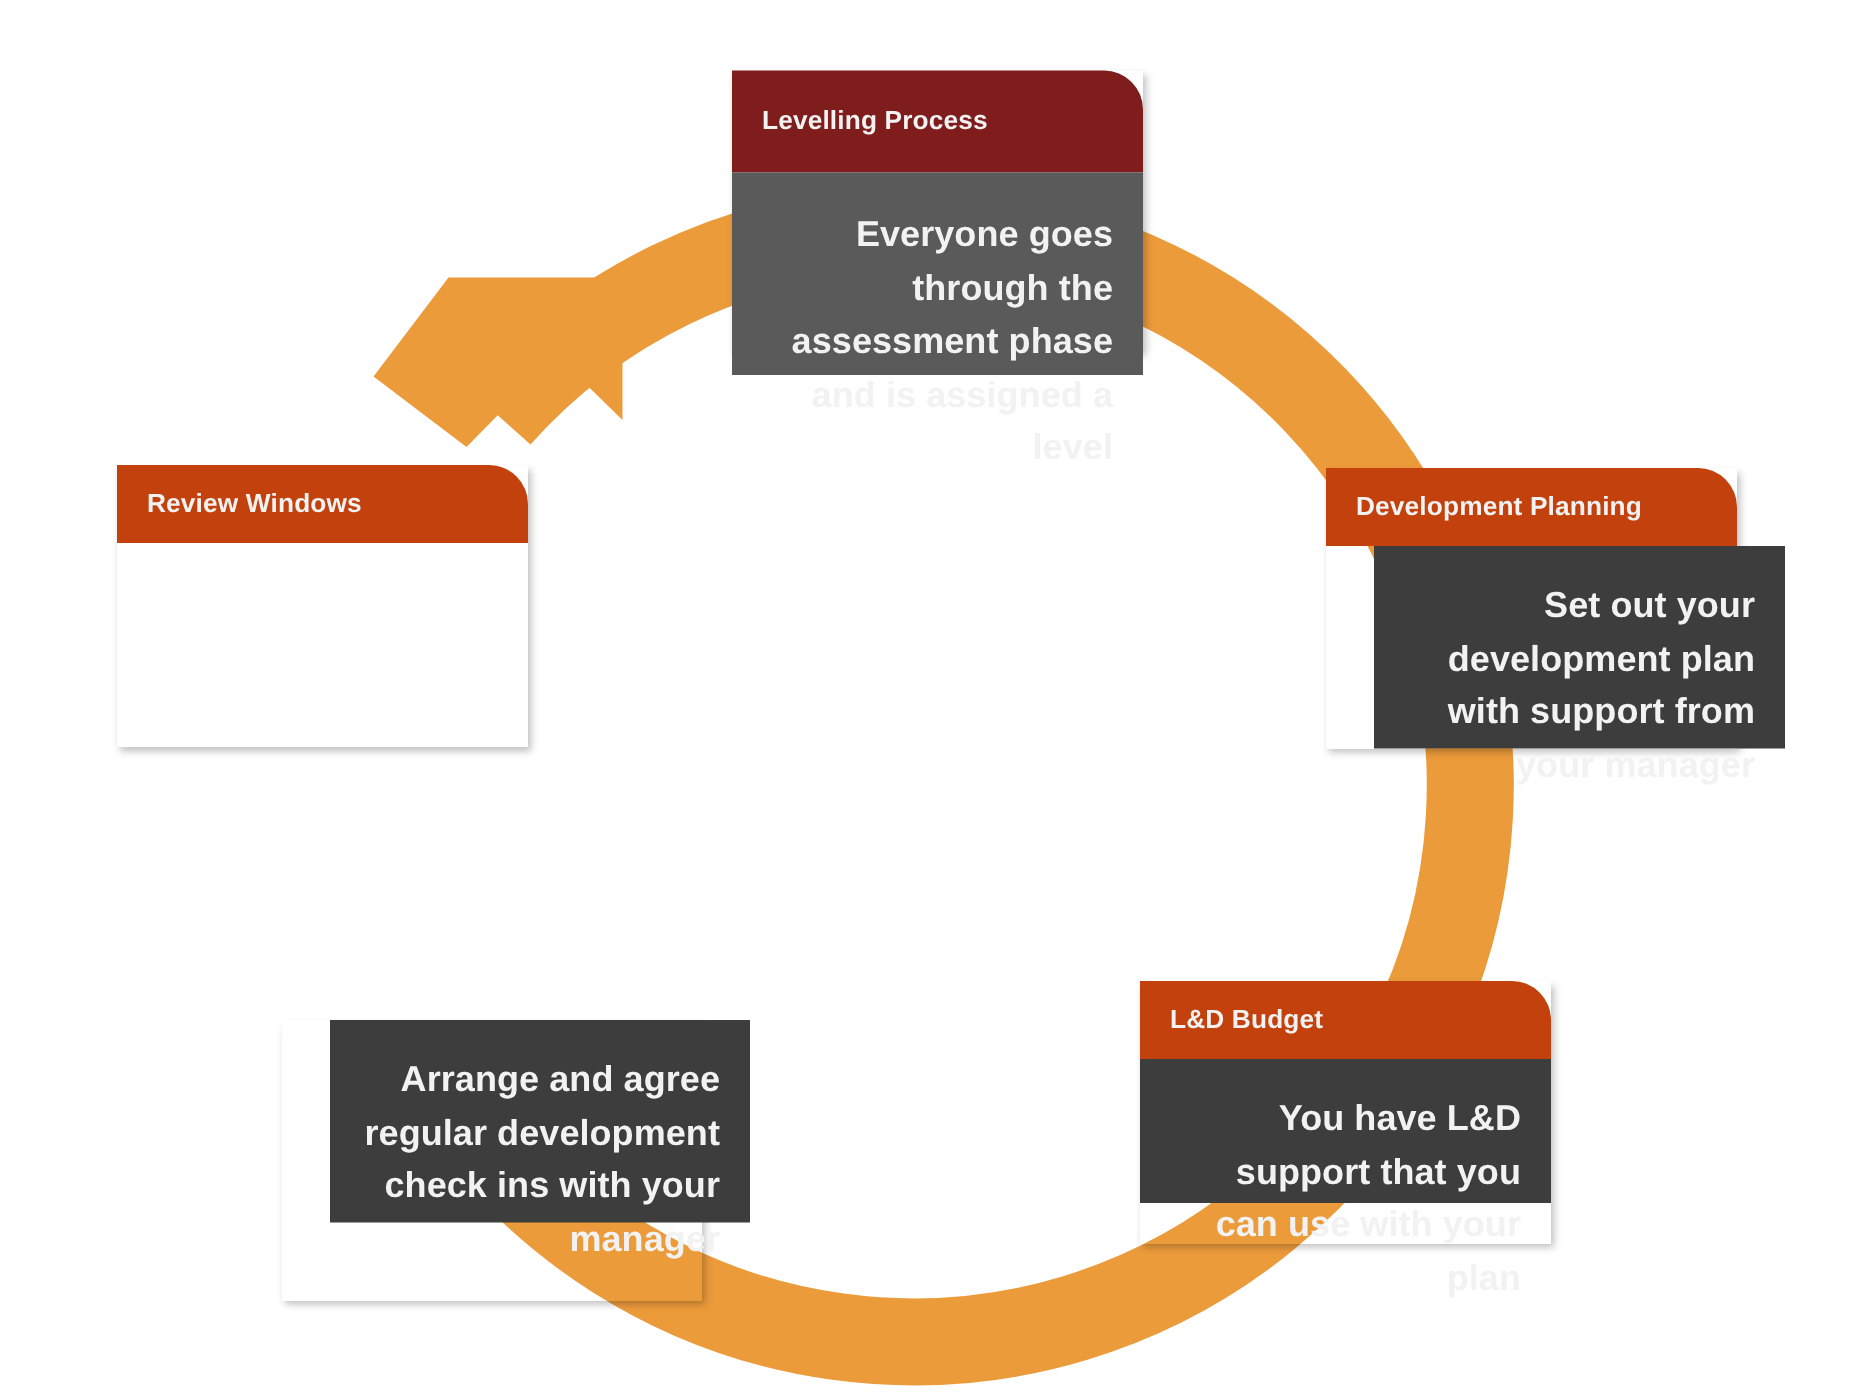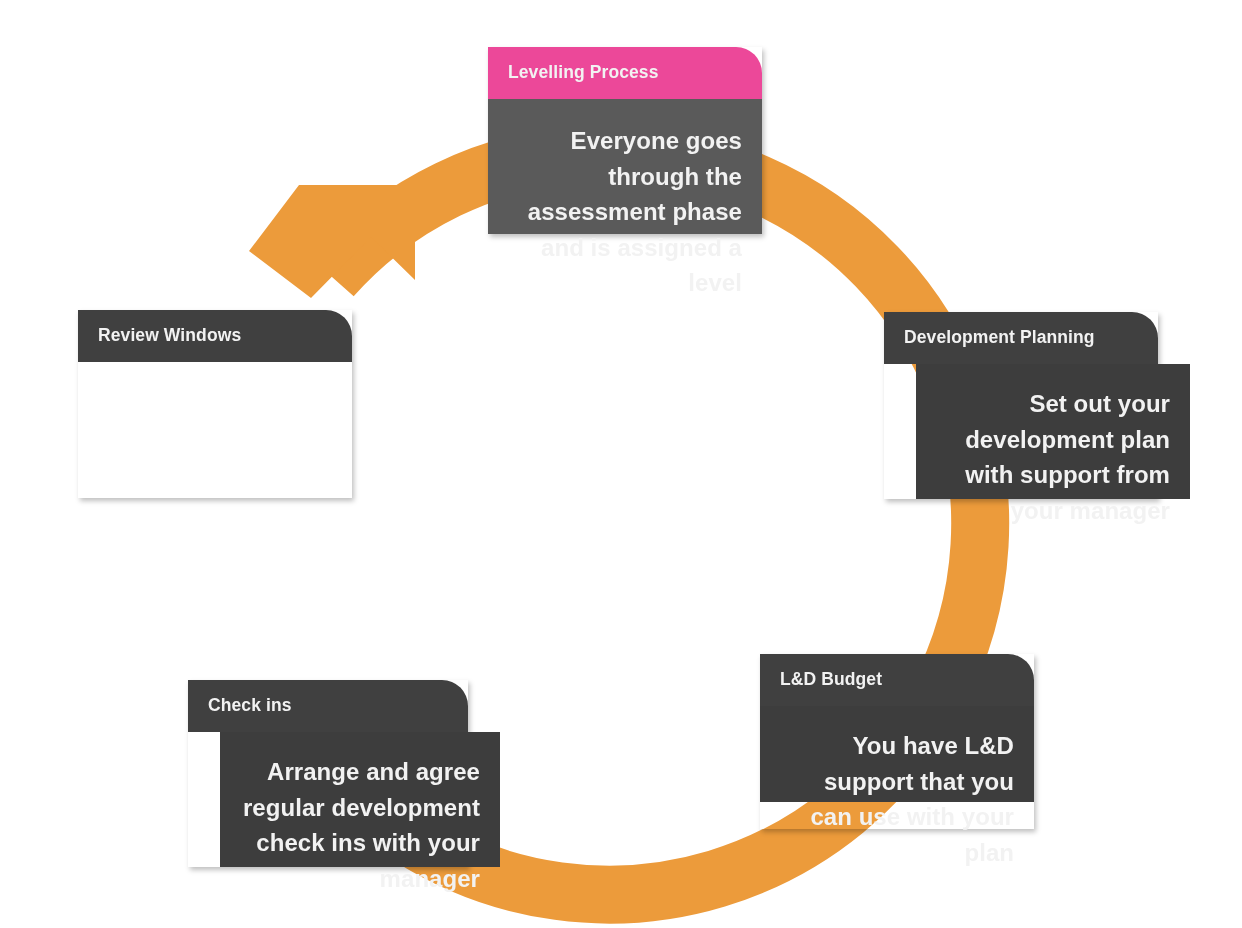--- a/index.html
+++ b/index.html
@@ -38,21 +38,21 @@
   }
 
   .card-header {
     box-sizing: border-box;
     width: 100%;
     height: 52px;
     border-top-right-radius: 26px;
     display: flex;
     align-items: center;
     padding: 0 0 0 20px;
-    background: #404040;
+    background: #c2410c;
   }
 
   .card-title {
     color: #f2f2f2;
     font-size: 17.5px;
     font-weight: bold;
     letter-spacing: 0.1px;
     line-height: 1.1;
     white-space: nowrap;
   }
@@ -69,21 +69,21 @@
     font-size: 24px;
     font-weight: bold;
     line-height: 1.48;
     letter-spacing: 0.05px;
     white-space: pre-line;
     text-align: right;
   }
 
   
   #card-levelling          { left: 488px; top: 47px;  width: 274px; height: 187px; }
-  #card-levelling .card-header { background: #ec4899; height: 52px; }
+  #card-levelling .card-header { background: #7f1d1d; height: 68px; }
   #card-levelling .card-body   { background: #5a5a5a; height: 135px; padding-top: 24px; }
 
   #card-development        { left: 884px; top: 312px; width: 274px; height: 187px; }
   #card-development .card-body { height: 135px; margin-left: 32px; }
 
   #card-ldbudget           { left: 760px; top: 654px; width: 274px; height: 175px; }
   #card-ldbudget .card-body    { height: 96px; }
 
   #card-checkins           { left: 188px; top: 680px; width: 280px; height: 187px; }
   #card-checkins .card-body    { height: 135px; margin-left: 32px; }
@@ -125,23 +125,20 @@
   <div class="card" id="card-ldbudget">
     <div class="card-header">
       <span class="card-title">L&amp;D Budget</span>
     </div>
     <div class="card-body">
       <div class="card-text">You have L&amp;D support that you can use with your plan</div>
     </div>
   </div>
 
   <div class="card" id="card-checkins">
-    <div class="card-header">
-      <span class="card-title">Check ins</span>
-    </div>
     <div class="card-body">
       <div class="card-text">Arrange and agree regular development check ins with your manager</div>
     </div>
   </div>
 
   <div class="card" id="card-review">
     <div class="card-header">
       <span class="card-title">Review Windows</span>
     </div>
   </div>

